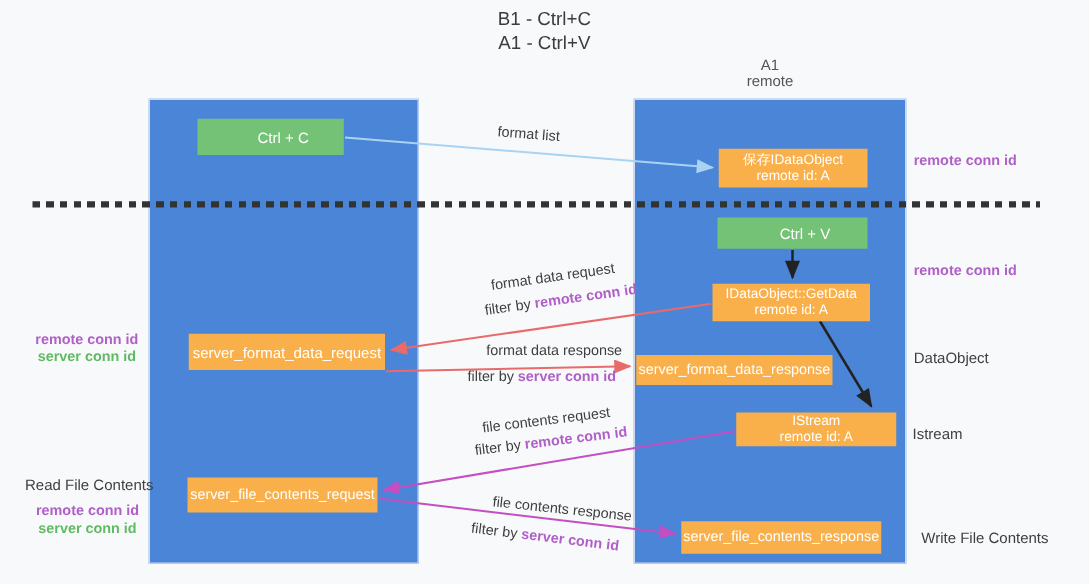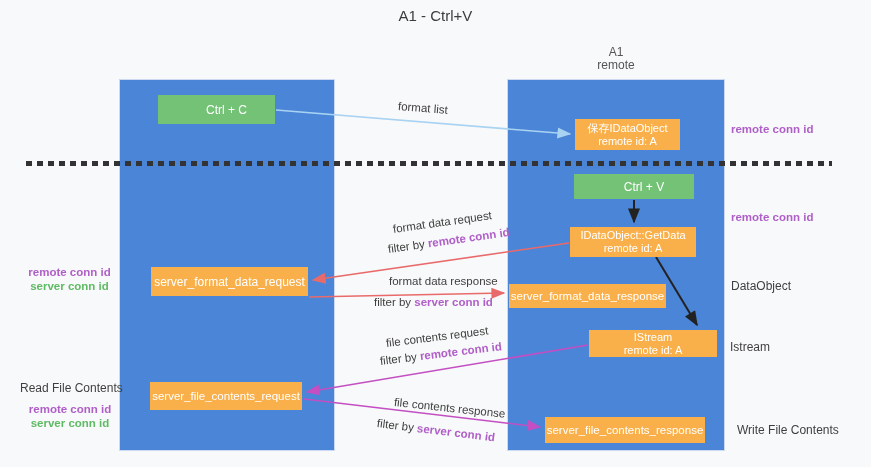--- a/index.html
+++ b/index.html
@@ -38,20 +38,21 @@
   .rot-p4{transform:rotate(4.5deg);transform-origin:left center;}
   .rot-p6{transform:rotate(6deg);transform-origin:left center;}
   .rot-p7{transform:rotate(7deg);transform-origin:left center;}
 </style>
 </head>
 <body>
 
 <div class="stage">
 
   <div class="title">
+    <div>B1 - Ctrl+C</div>
     <div>A1 - Ctrl+V</div>
   </div>
 
   <div class="colhead colhead-right">
     <div>A1</div>
     <div>remote</div>
   </div>
 
   <div class="lane lane-left"></div>
   <div class="lane lane-right"></div>
@@ -79,21 +80,21 @@
     <line x1="569" y1="243" x2="313" y2="280" stroke="#e96a6a" stroke-width="1.6" marker-end="url(#m-red)"></line>
     <line x1="309" y1="297" x2="504" y2="293" stroke="#e96a6a" stroke-width="1.6" marker-end="url(#m-red)"></line>
     <line x1="588" y1="345" x2="307" y2="392" stroke="#c34fc3" stroke-width="1.6" marker-end="url(#m-mag)"></line>
     <line x1="304" y1="399" x2="540" y2="427" stroke="#c34fc3" stroke-width="1.6" marker-end="url(#m-mag)"></line>
   </svg>
 
   <div class="node node-green one-line" style="left:158px;top:95px;width:117px;height:29px;">
     <span>Ctrl + C</span>
   </div>
 
-  <div class="node node-orange two-line" style="left:575px;top:119px;width:105px;height:31px;align-items:center;">
+  <div class="node node-orange two-line" style="left:575px;top:119px;width:119px;height:31px;align-items:center;">
     <span>保存IDataObject</span>
     <span>remote id: A</span>
   </div>
 
   <div class="node node-green one-line" style="left:574px;top:174px;width:120px;height:25px;">
     <span>Ctrl + V</span>
   </div>
 
   <div class="node node-orange two-line" style="left:570px;top:227px;width:126px;height:30px;">
     <span>IDataObject::GetData</span>

